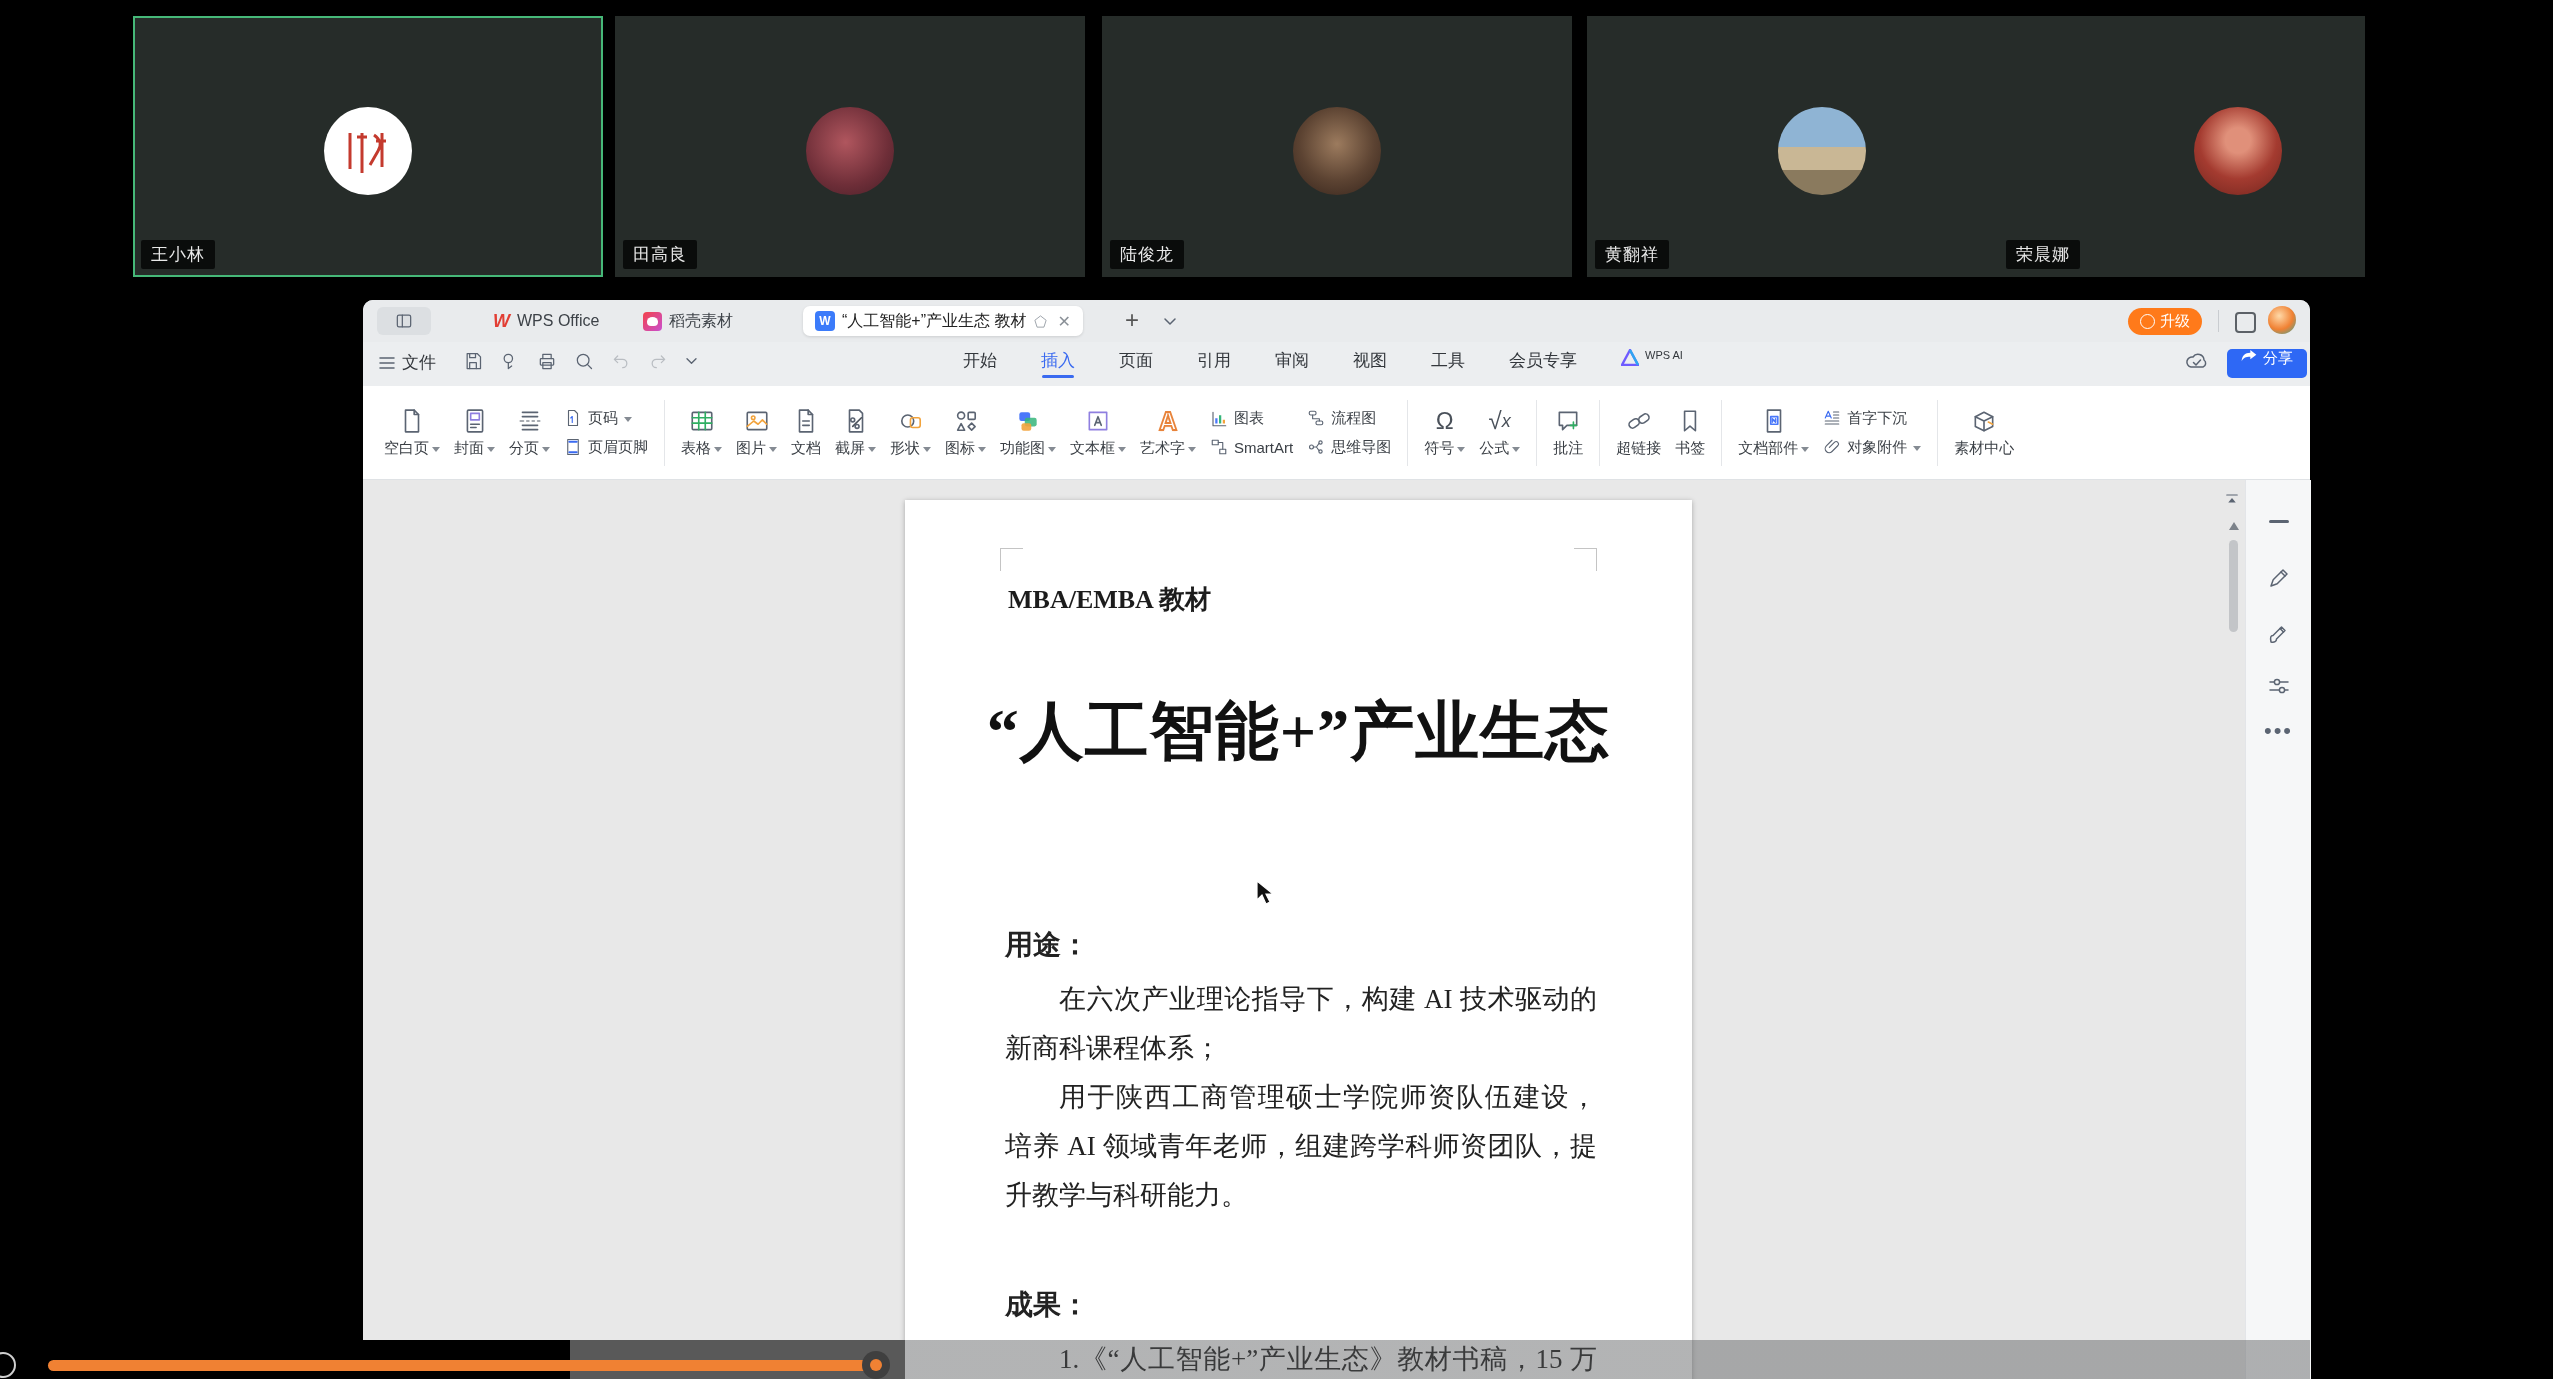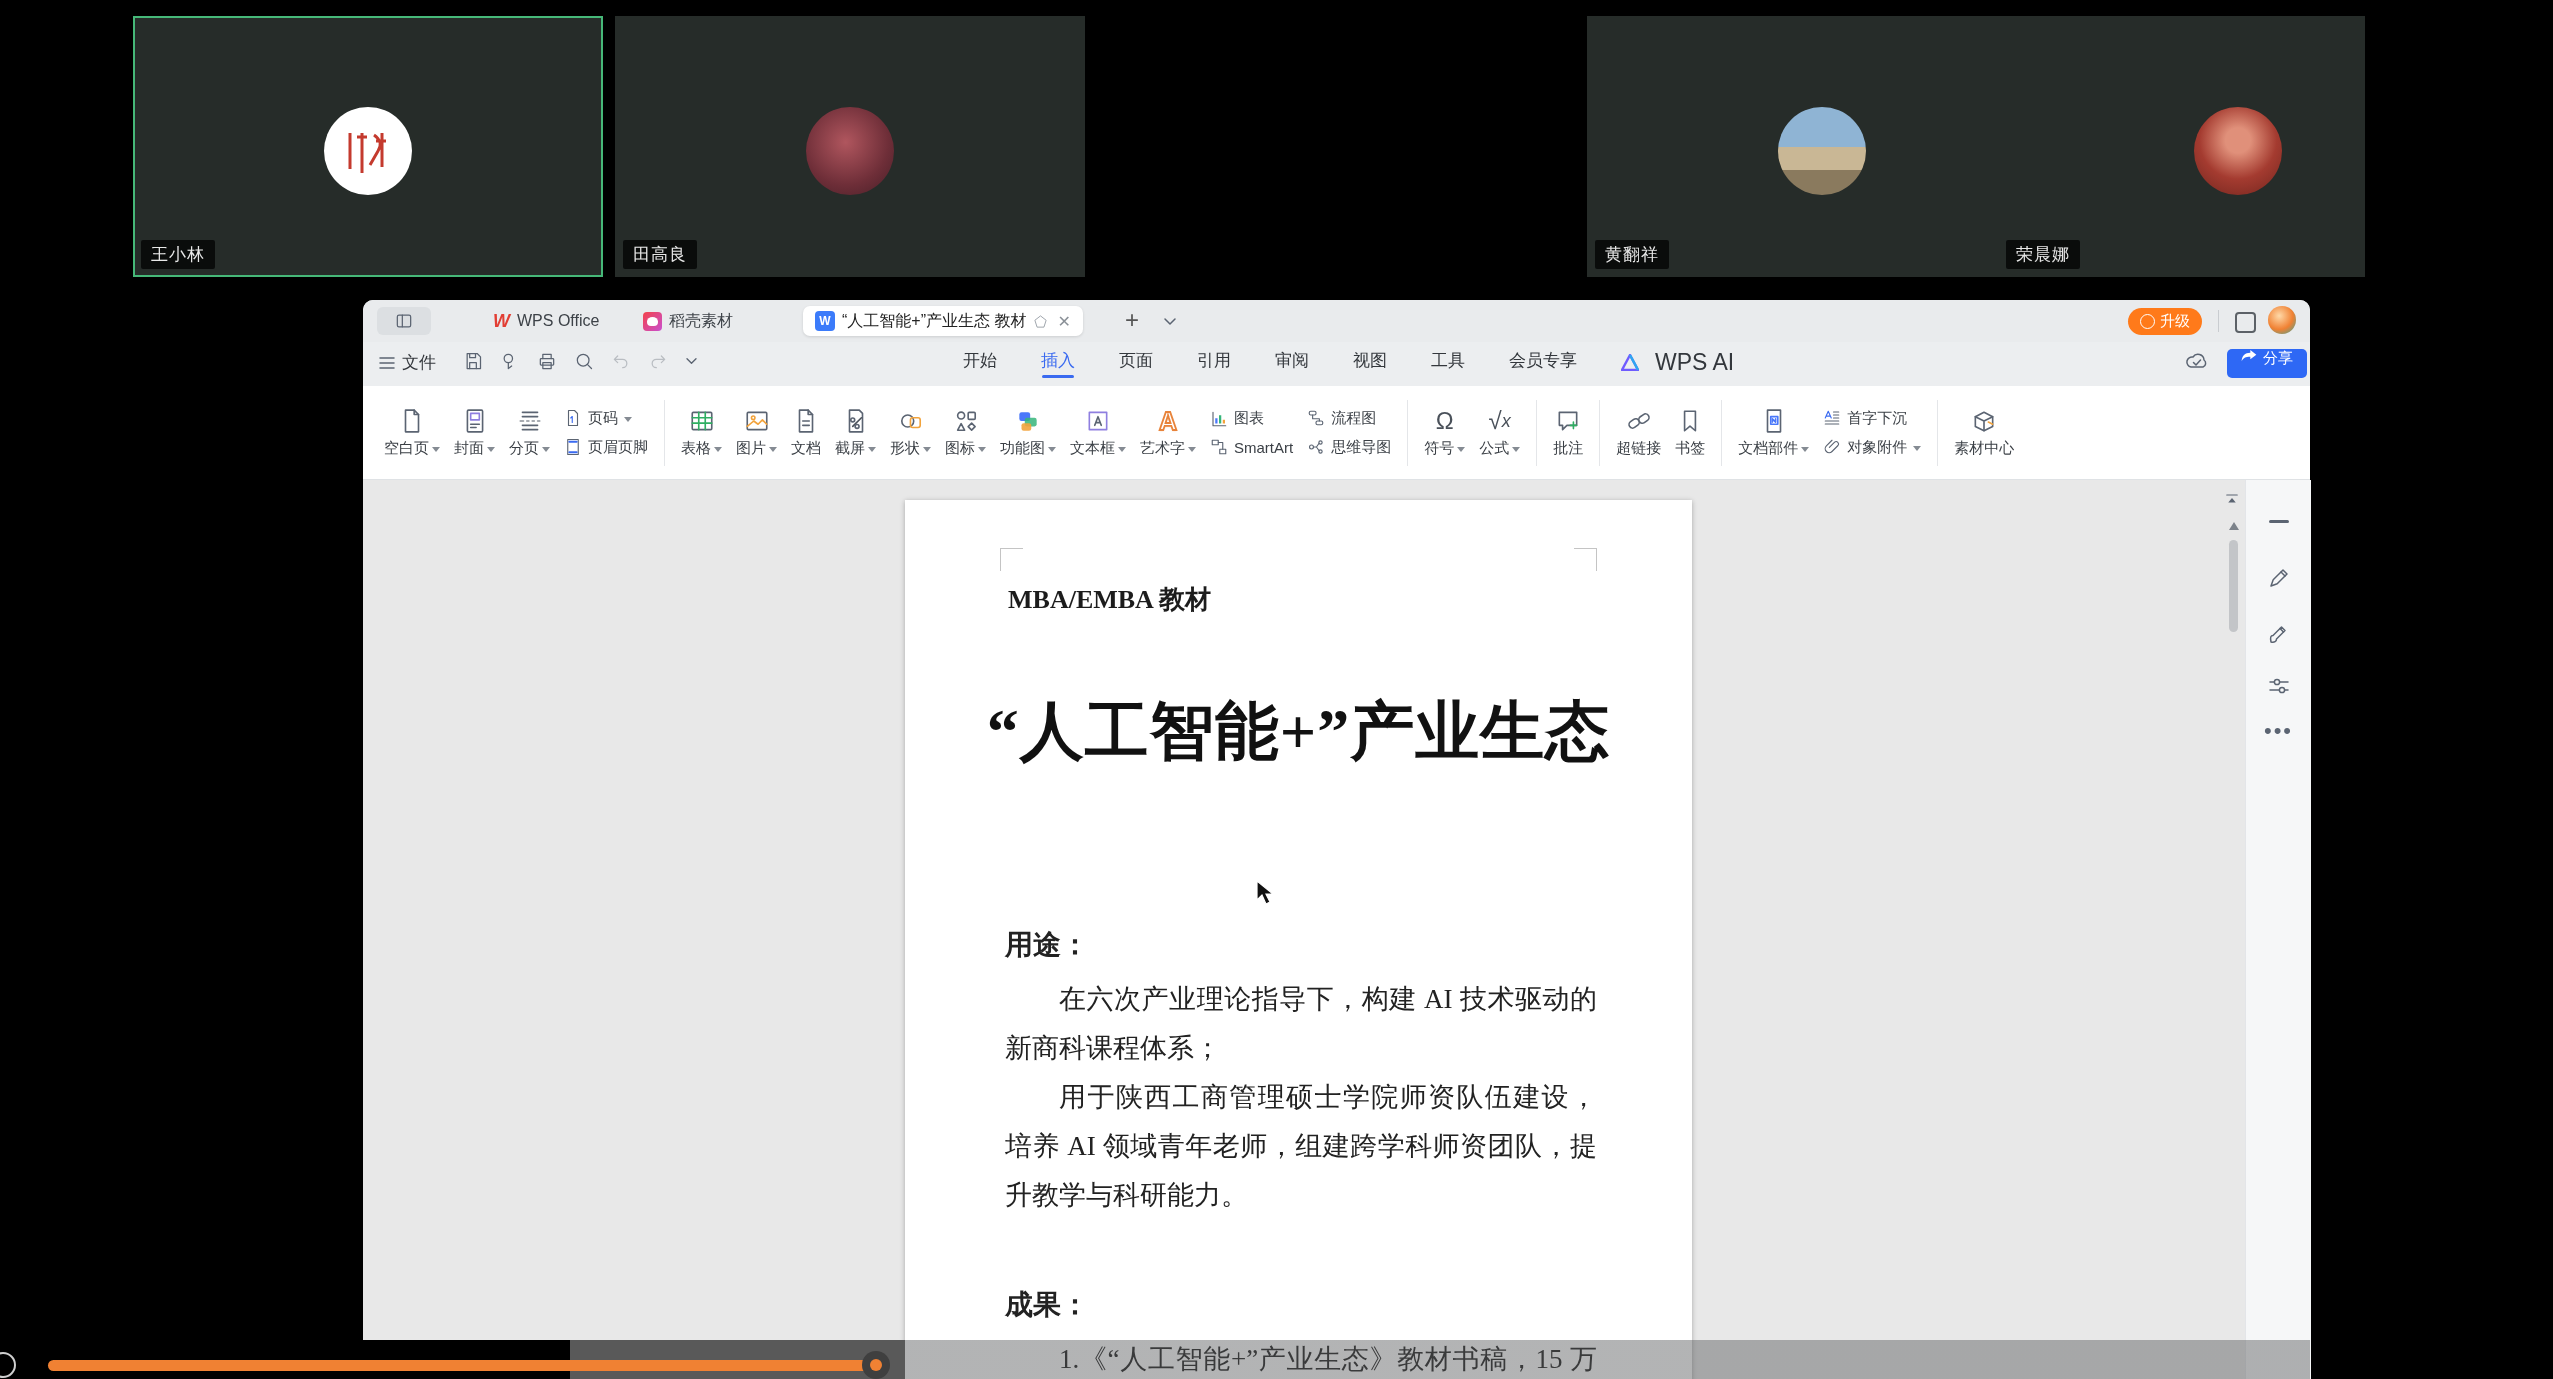--- a/index.html
+++ b/index.html
@@ -41,21 +41,21 @@
   .tdiv{position:absolute;left:1855px;top:10px;width:1px;height:22px;background:#c9ccd0;}
 
   
   #menubar{position:absolute;left:0;top:42px;width:100%;height:44px;background:#eceef0;}
   .filebtn{position:absolute;left:16px;top:9px;display:flex;align-items:center;gap:7px;font-size:17px;color:#33373c;justify-content:flex-end;}
   .qat{position:absolute;left:100px;top:9px;display:flex;align-items:center;gap:17px;}
   .mtabs{position:absolute;left:600px;top:7px;display:flex;align-items:flex-start;gap:44px;}
   .mtab{font-size:17px;color:#33373c;text-align:center;}
   .mtab.activem{color:#3a6af0;}
   .mtab.activem::after{content:"";display:block;height:3px;width:32px;margin:3px auto 0;background:#3a6af0;border-radius:2px;}
-  .wpsai{display:flex;align-items:center;gap:16px;font-size:23px;color:#33373c;}
+  .wpsai{display:flex;gap:6px;font-size:11px;color:#33373c;}
   .sharebtn{position:absolute;left:1864px;top:7px;width:80px;height:29px;background:#2e68f5;border-radius:5px;
             color:#fff;font-size:15px;display:flex;justify-content:center;gap:6px;}
   .cloudok{position:absolute;left:1822px;top:9px;}
 
   
   #ribbon{position:absolute;left:0;top:86px;width:100%;height:94px;background:#fff;border-bottom:1px solid #dfe2e5;
           display:flex;align-items:center;padding-left:14px;box-sizing:border-box;}
   .rbtn{display:flex;flex-direction:column;align-items:center;justify-content:center;gap:5px;padding:4px 7px;border-radius:4px;}
   .rlbl{font-size:15px;color:#3a3f45;display:flex;align-items:center;gap:3px;white-space:nowrap;}
   .caret{width:0;height:0;border-left:4px solid transparent;border-right:4px solid transparent;border-top:5px solid #858b93;margin-top:2px;}
@@ -110,20 +110,24 @@
           <path d="M26 26v36M33 30h10M38 26v40M50 28c6 4 8 10 4 16l-8 14M58 26v34M62 34h-10"></path>
         </g>
       </svg>
     </div>
     <span class="pname">王小林</span>
   </div>
   <div class="tile" style="left:615px">
     <div class="avatar" style="background:radial-gradient(circle at 45% 40%,#b0565e,#6e2e38 60%,#451e27)"></div>
     <span class="pname">田高良</span>
   </div>
+  <div class="tile" style="left:1102px">
+    <div class="avatar" style="background:radial-gradient(circle at 50% 42%,#9c7b5e,#5c4332 55%,#33221a)"></div>
+    <span class="pname">陆俊龙</span>
+  </div>
   <div class="tile" style="left:1587px">
     <div class="avatar" style="background:linear-gradient(180deg,#8fb4d4 0 45%,#c9b795 45% 72%,#8a7a5e 72%)"></div>
     <span class="pname">黄翻祥</span>
   </div>
   <div class="tile" style="left:1998px;width:479px">
     <div class="avatar" style="background:radial-gradient(circle at 50% 38%,#e0907a 0 18%,#a43b30 55%,#6f241d)"></div>
     <span class="pname">荣晨娜</span>
   </div>
 
   <div id="wps">

